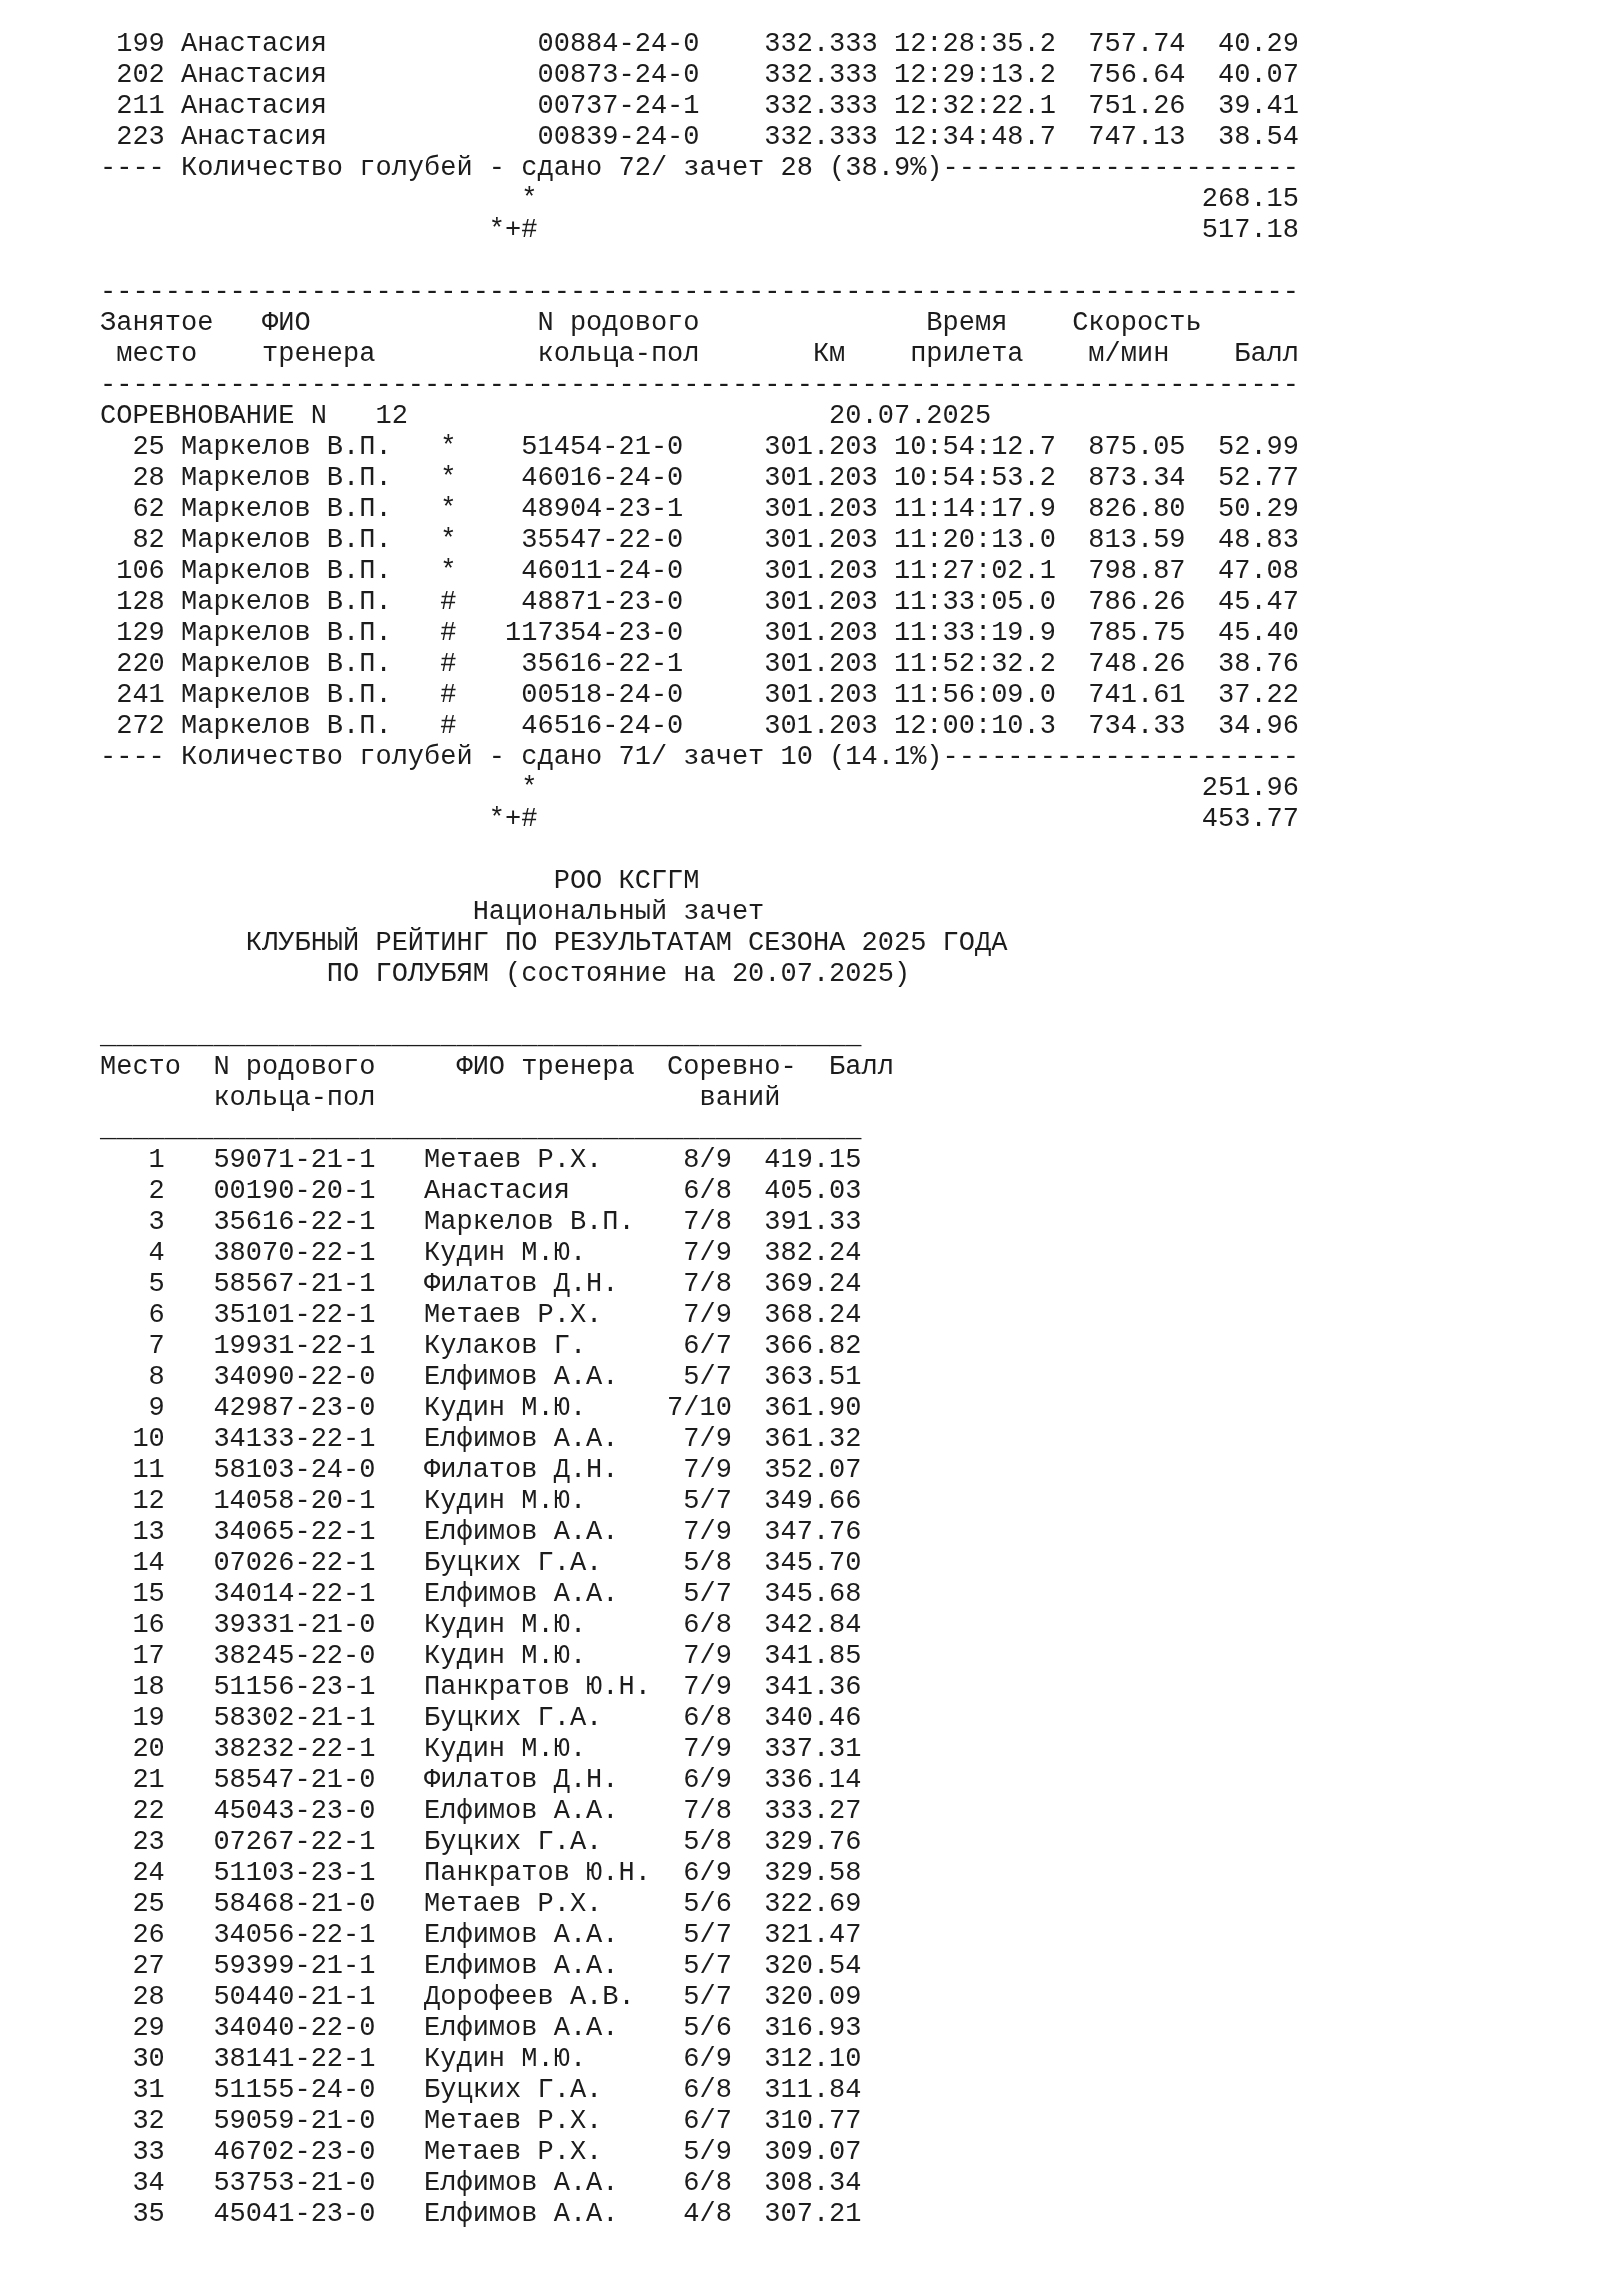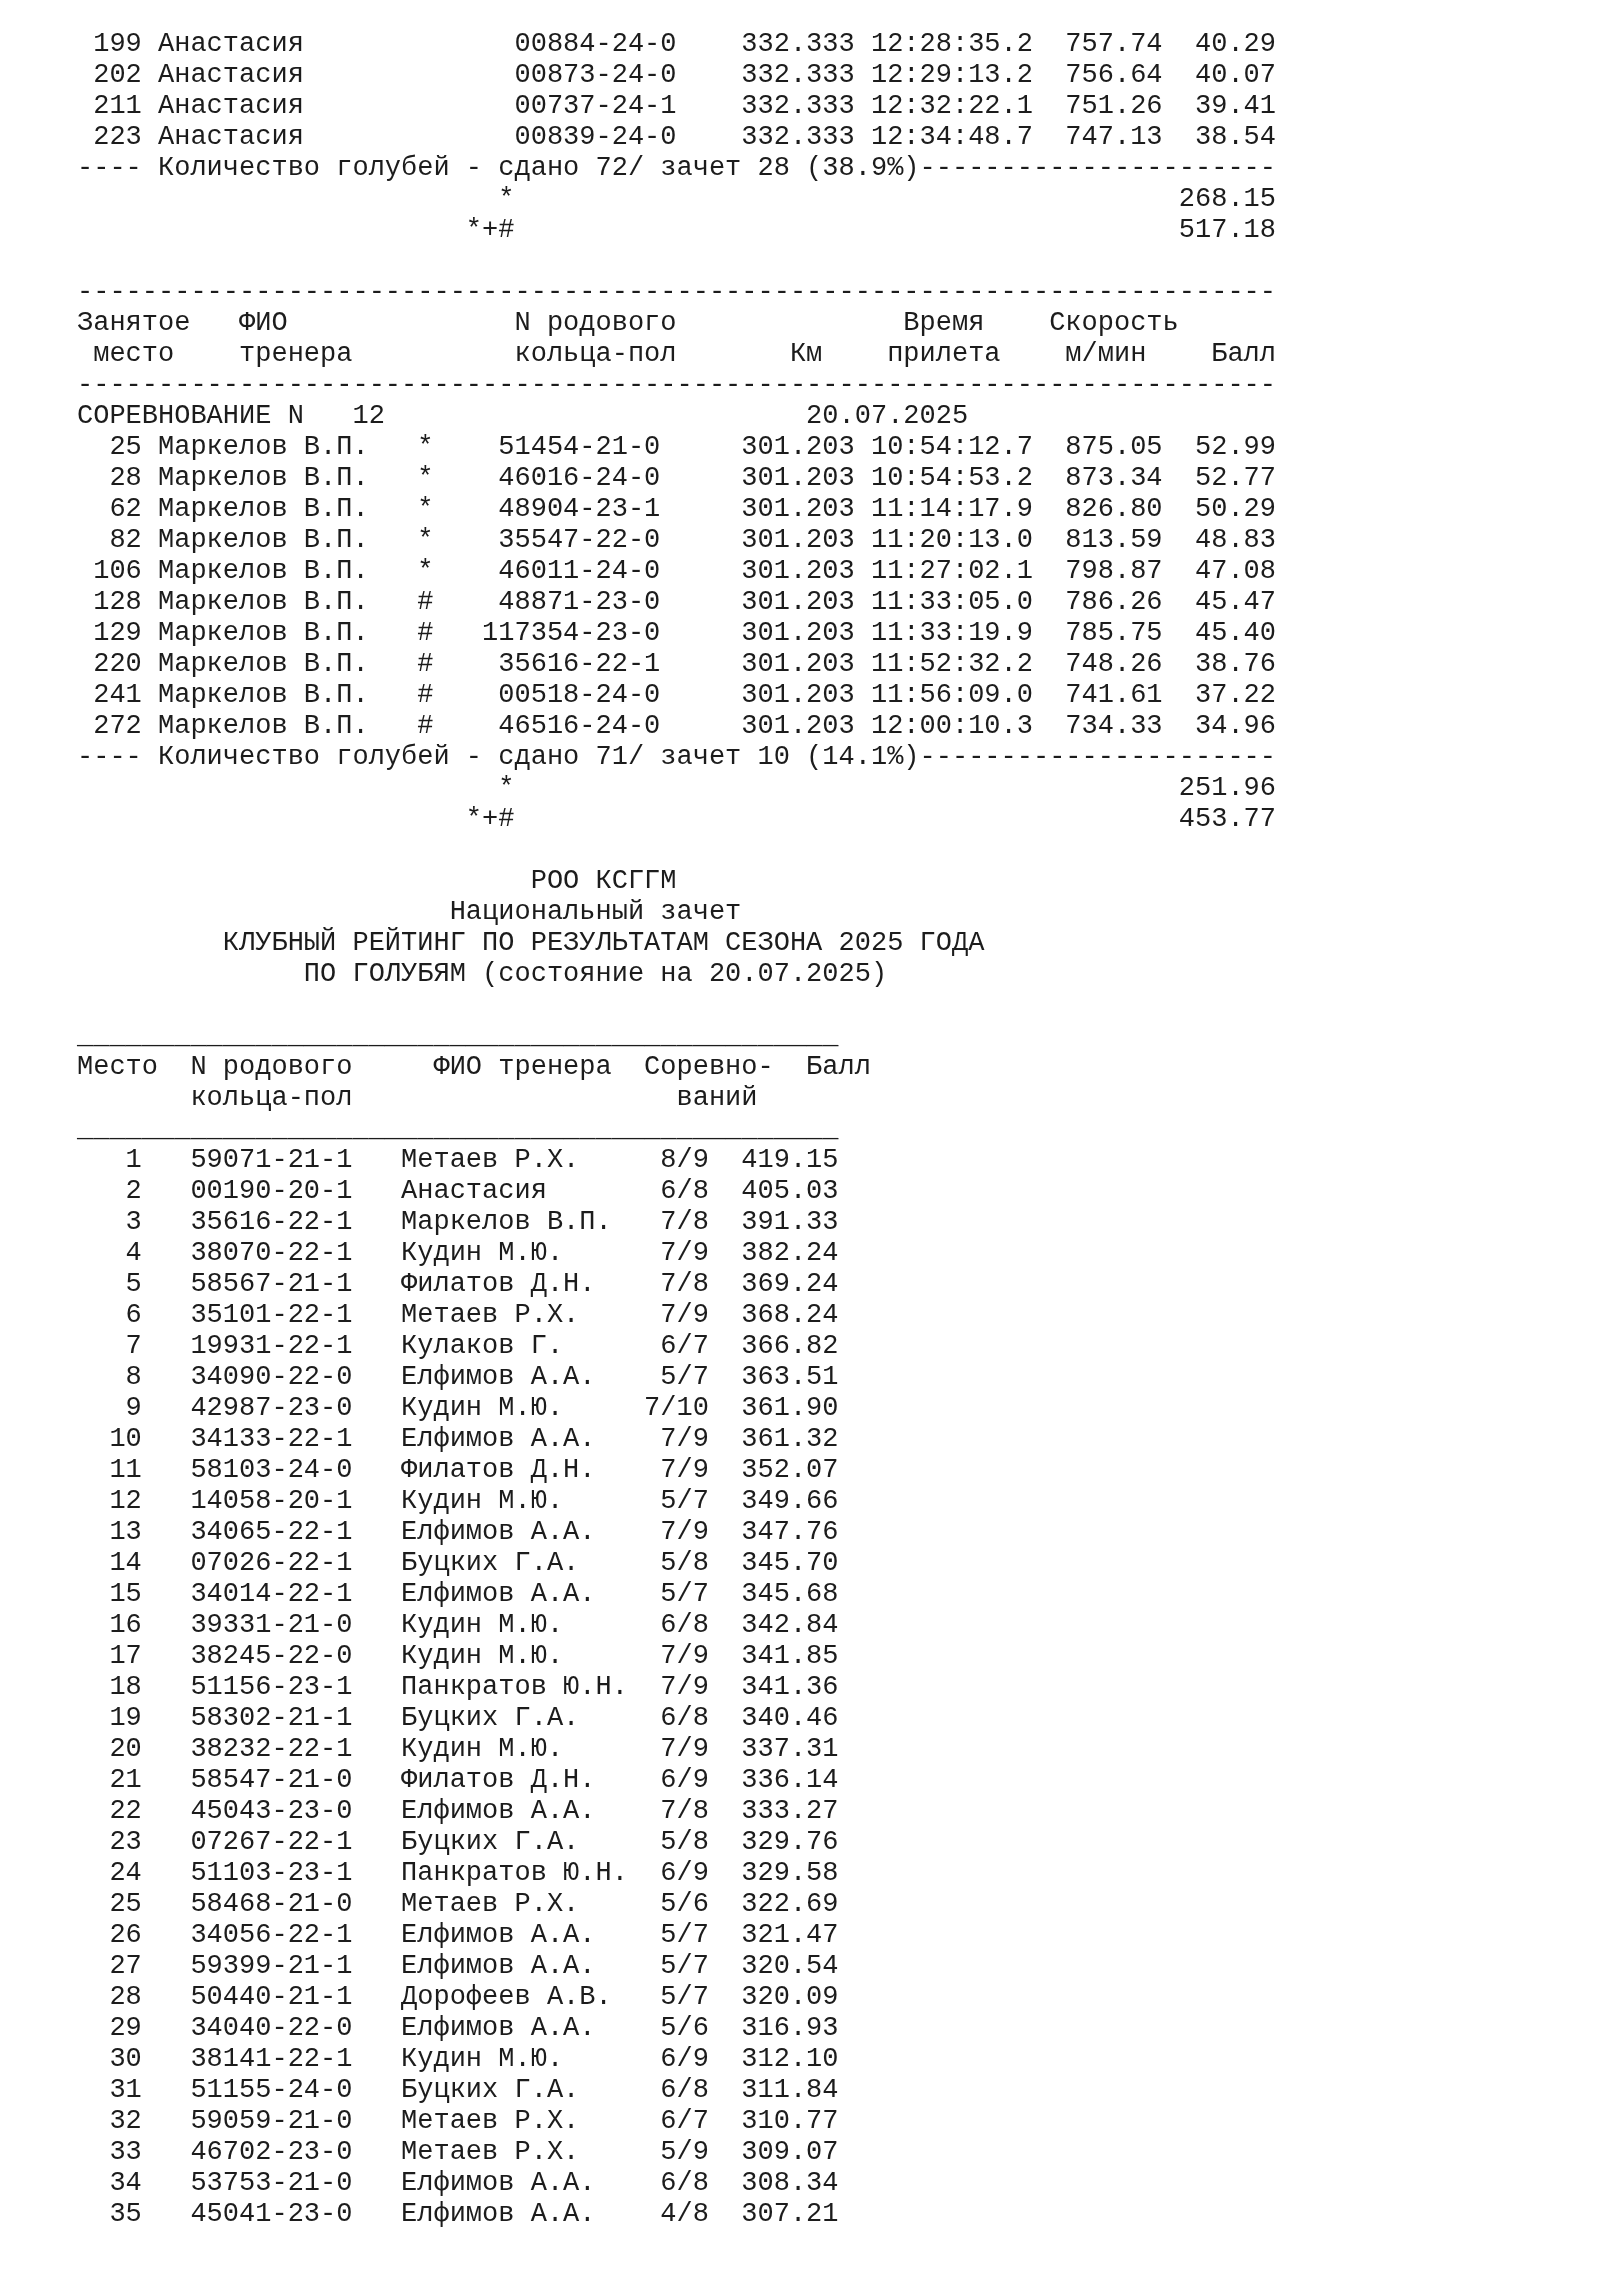--- a/index.html
+++ b/index.html
@@ -9,21 +9,21 @@
   }
   .page {
     position: relative;
     width: 1621px;
     height: 2293px;
     background: #ffffff;
     overflow: hidden;
   }
   #doc {
     position: absolute;
-    left: 77px;
+    left: 100px;
     top: 29px;
     margin: 0;
     font-family: "Liberation Mono", "DejaVu Sans Mono", monospace;
     font-size: 27px;
     font-weight: 400;
     color: #1c1c1c;
     letter-spacing: 0;
   }
   .ln {
     white-space: pre;

